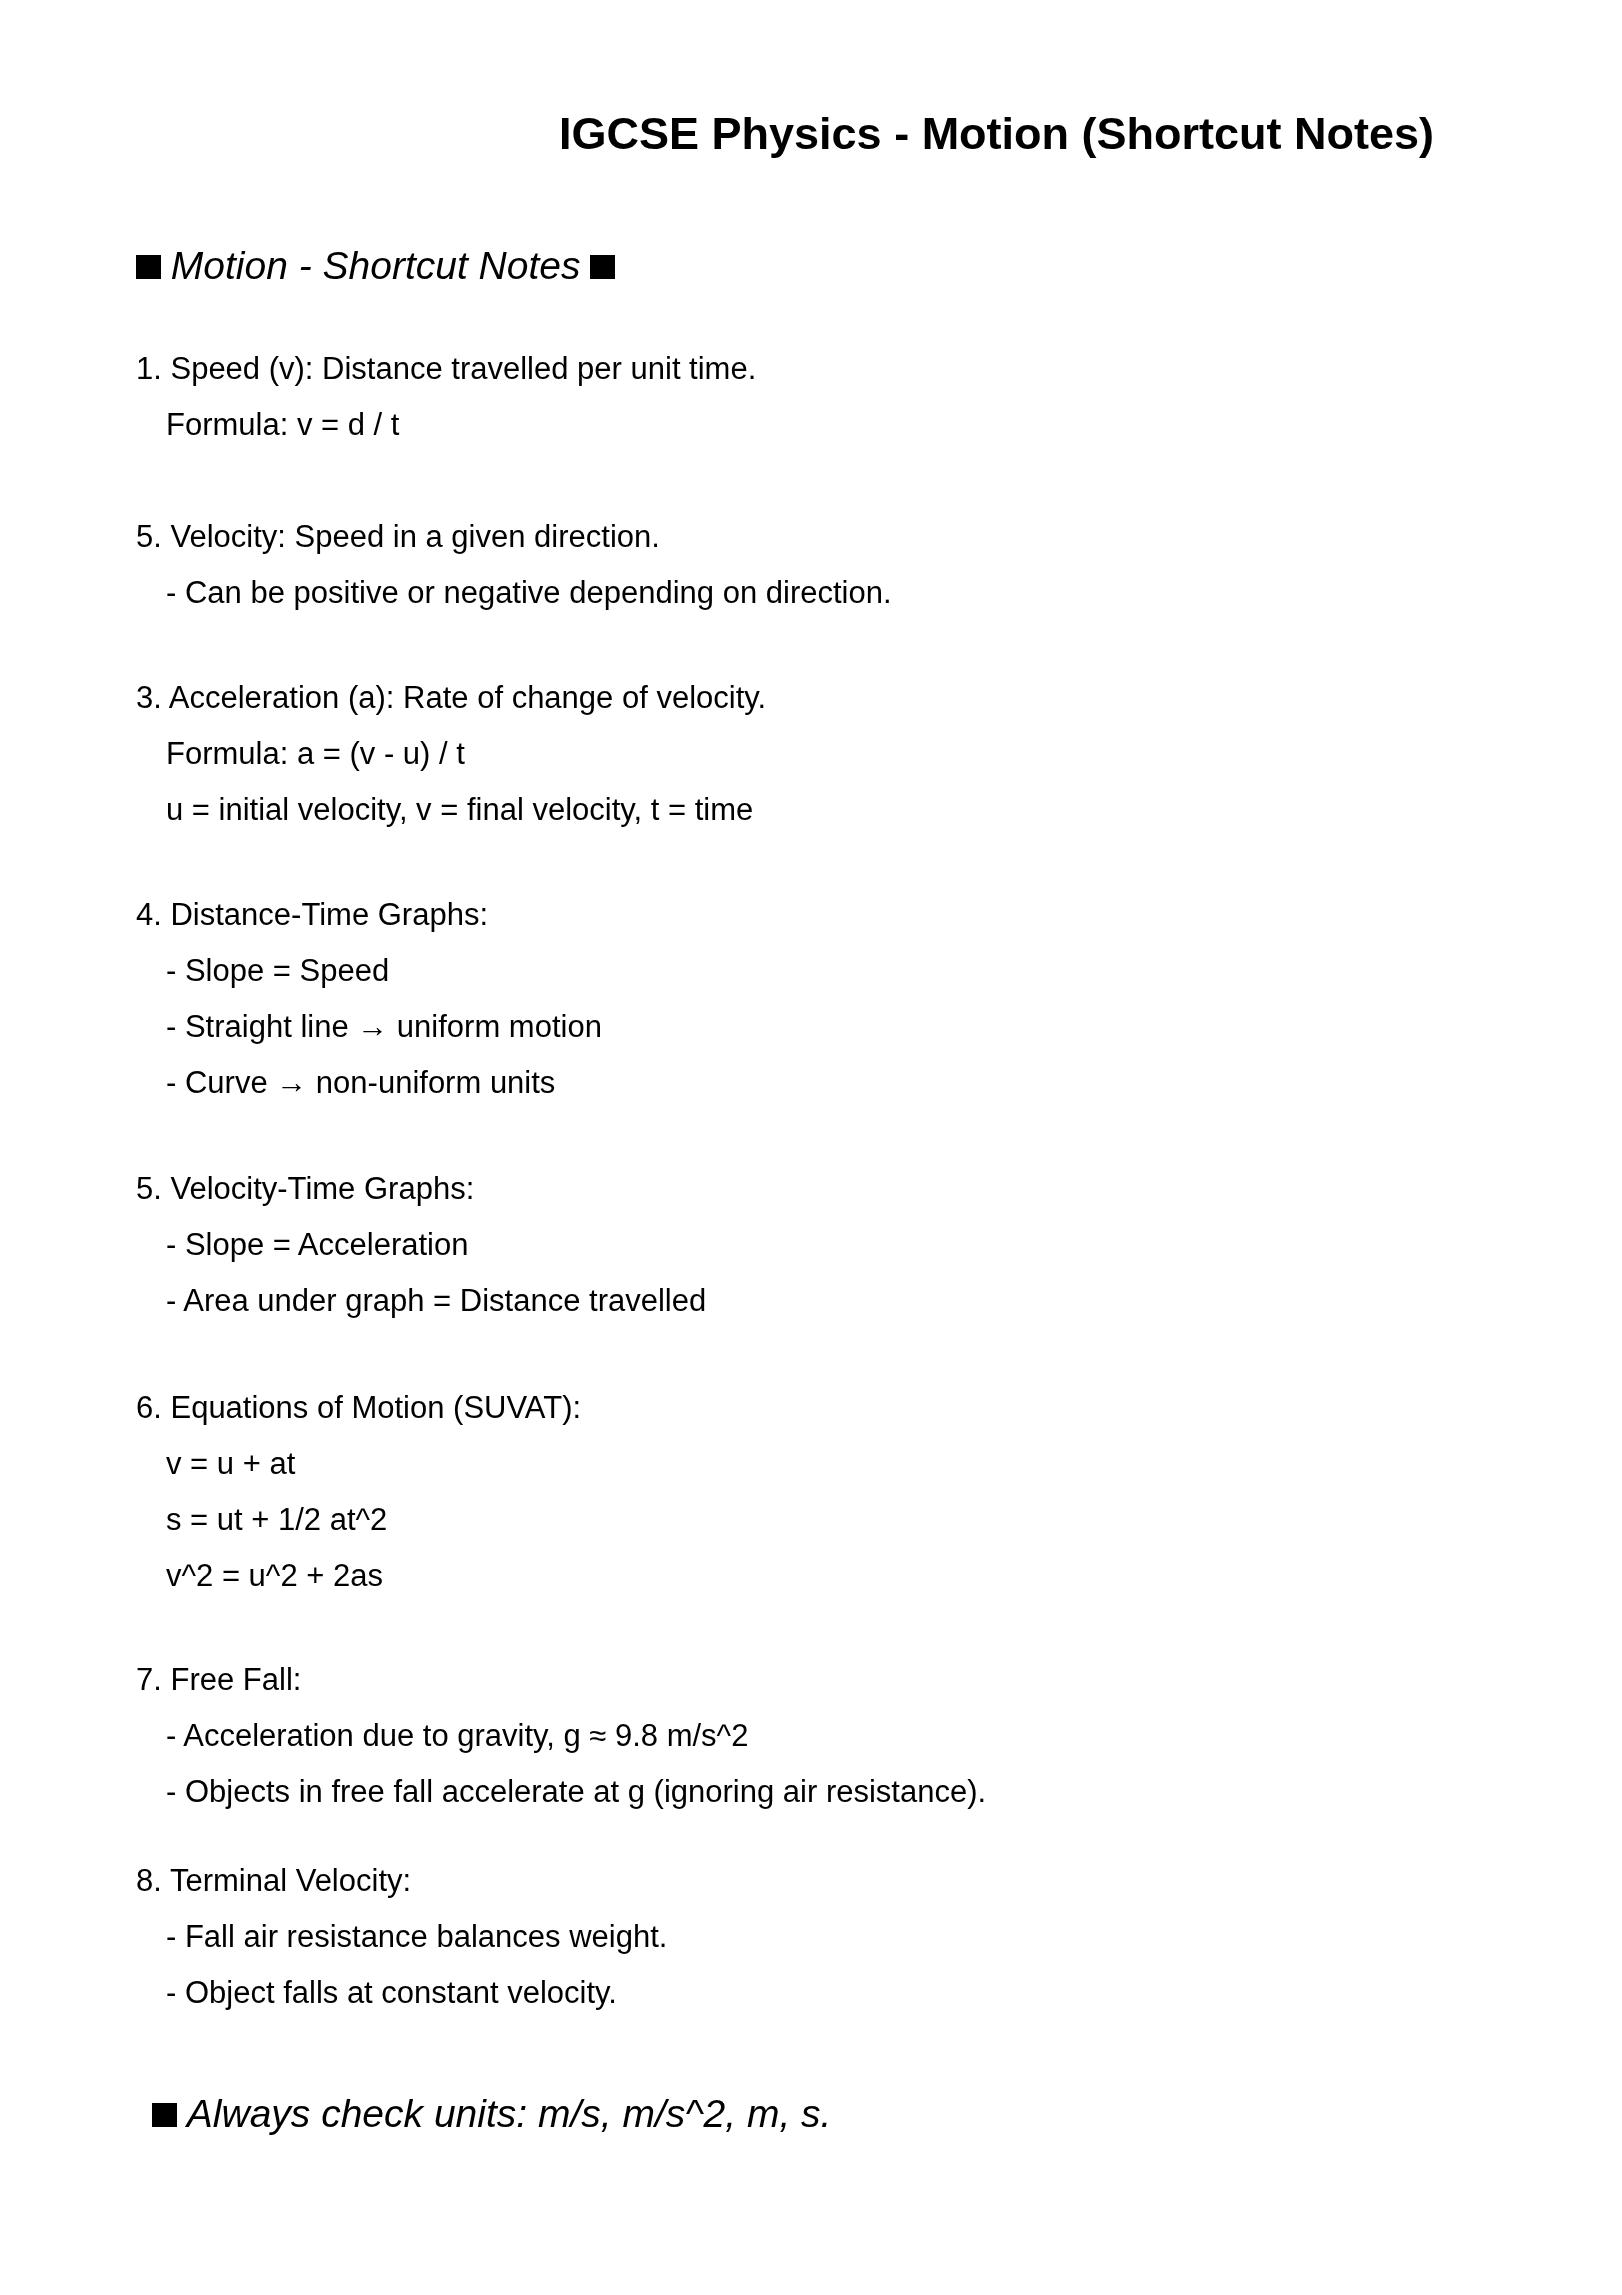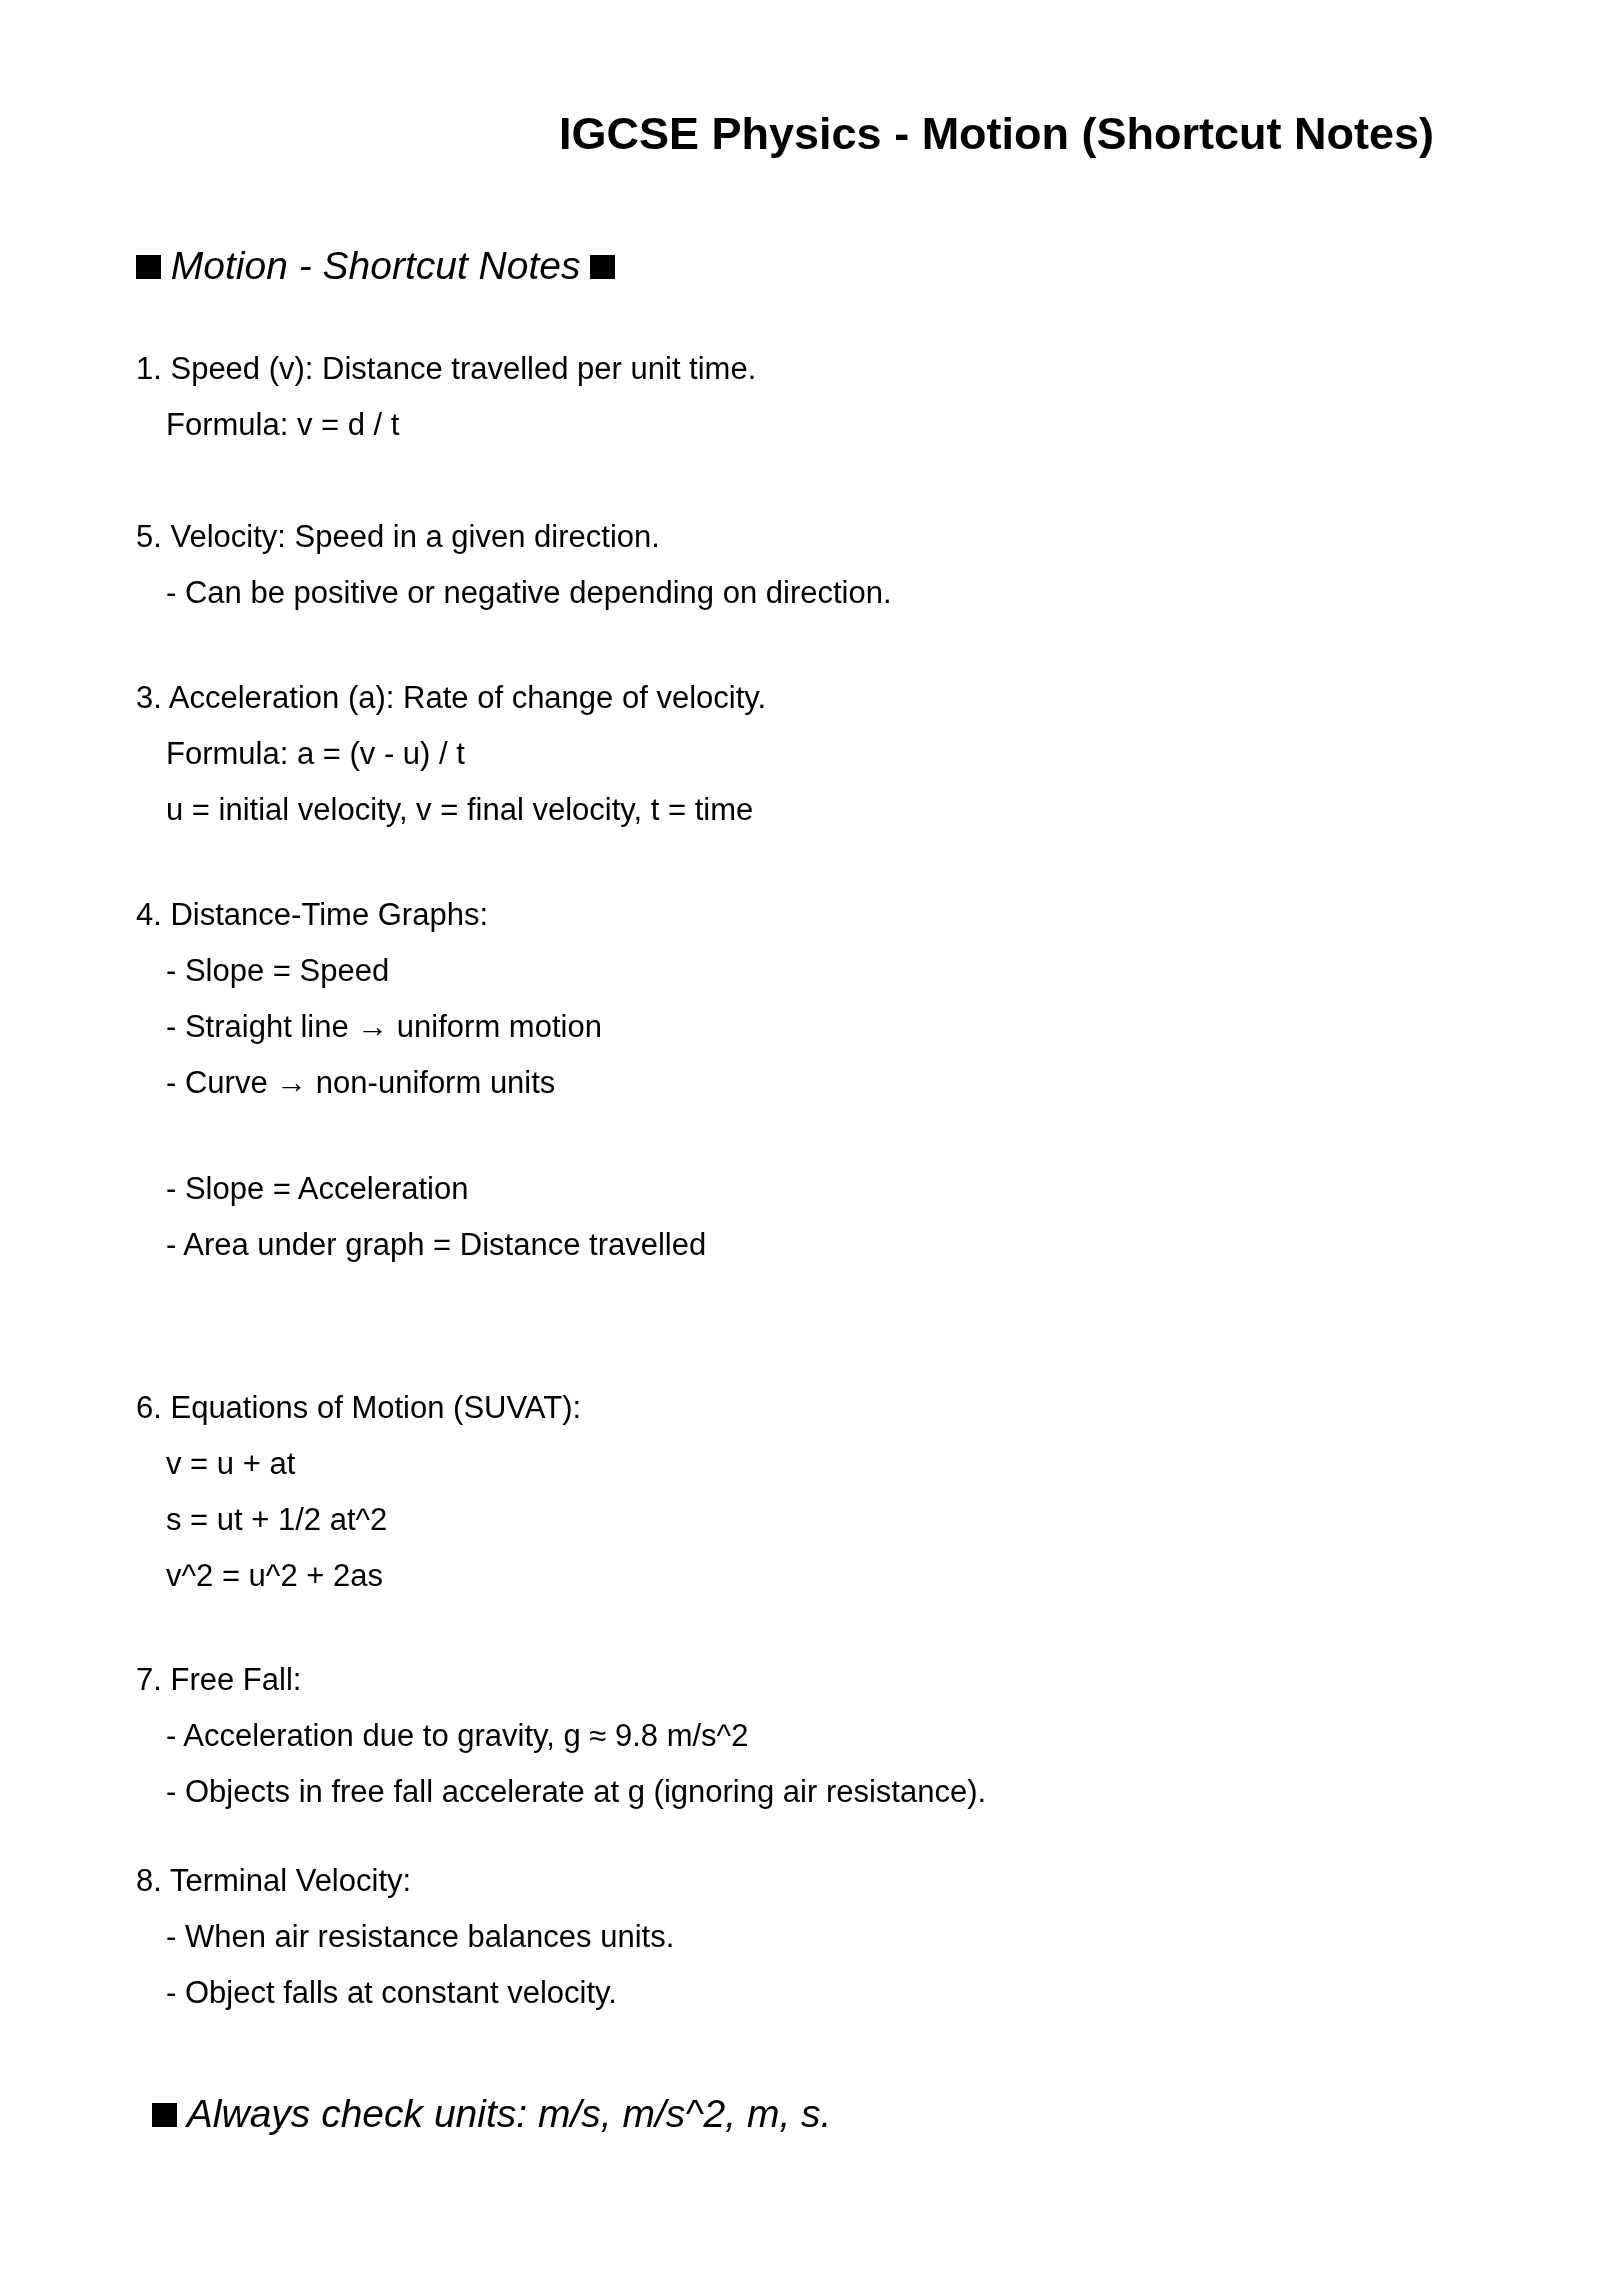--- a/index.html
+++ b/index.html
@@ -91,37 +91,38 @@
         <div class="tline indent">Formula: a = (v - u) / t</div>
         <div class="tline indent">u = initial velocity, v = final velocity, t = time</div>
       </div>
       <div class="section" style="top: 898px;">
         <div class="tline">4. Distance-Time Graphs:</div>
         <div class="tline indent">- Slope = Speed</div>
         <div class="tline indent">- Straight line → uniform motion</div>
         <div class="tline indent">- Curve → non-uniform units</div>
       </div>
       <div class="section" style="top: 1172px;">
+        <div class="tline">5. Velocity-Time Graphs:</div>
         <div class="tline indent">- Slope = Acceleration</div>
         <div class="tline indent">- Area under graph = Distance travelled</div>
       </div>
       <div class="section" style="top: 1391px;">
         <div class="tline">6. Equations of Motion (SUVAT):</div>
         <div class="tline indent">v = u + at</div>
         <div class="tline indent">s = ut + 1/2 at^2</div>
         <div class="tline indent">v^2 = u^2 + 2as</div>
       </div>
       <div class="section" style="top: 1663px;">
         <div class="tline">7. Free Fall:</div>
         <div class="tline indent">- Acceleration due to gravity, g ≈ 9.8 m/s^2</div>
         <div class="tline indent">- Objects in free fall accelerate at g (ignoring air resistance).</div>
       </div>
       <div class="section" style="top: 1864px;">
         <div class="tline">8. Terminal Velocity:</div>
-        <div class="tline indent">- When air resistance balances units.</div>
+        <div class="tline indent">- Fall air resistance balances weight.</div>
         <div class="tline indent">- Object falls at constant velocity.</div>
       </div>
     </div>
 
   <div class="textline footer-line">
     <span class="sq lead"></span><span>Always check units: m/s, m/s^2, m, s.</span>
   </div>
 
 </div>
 

